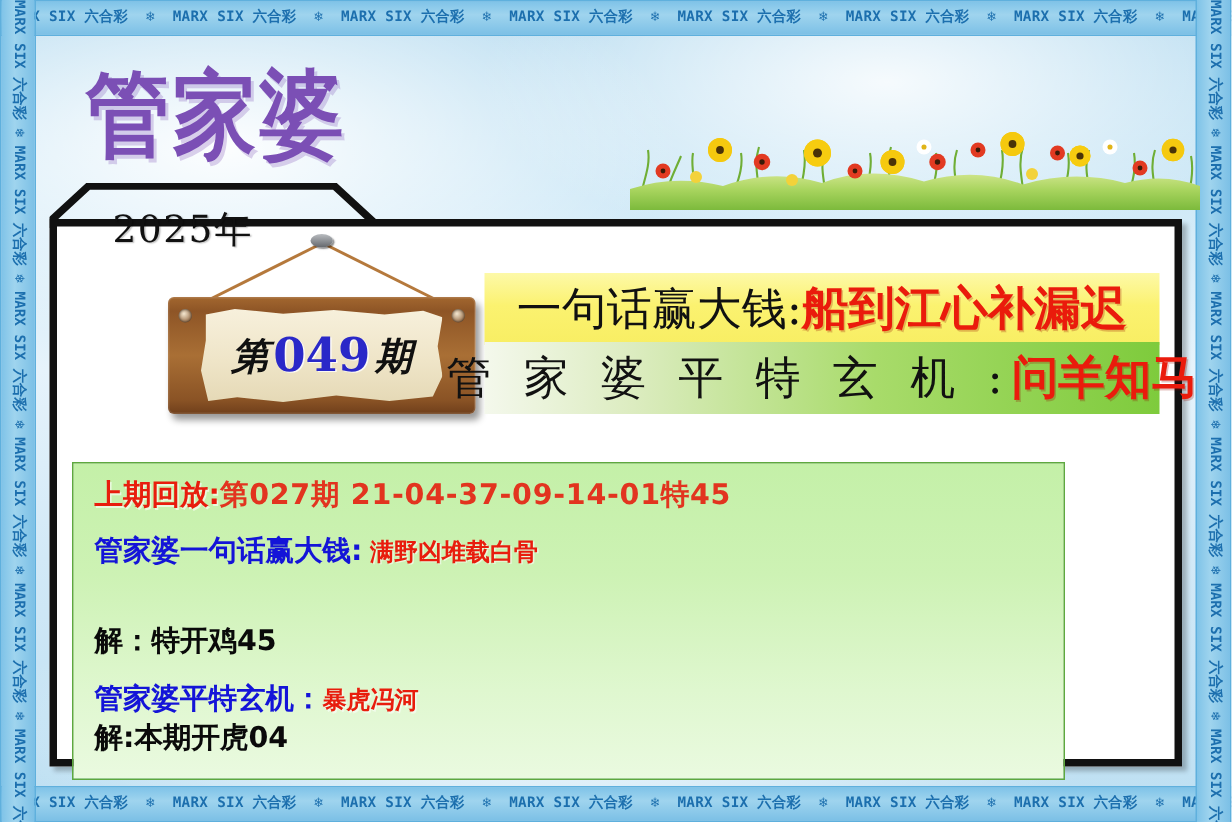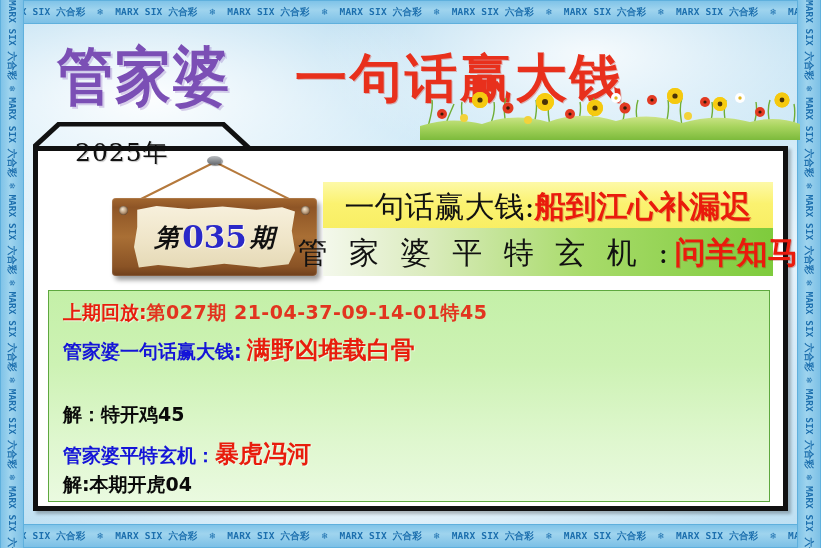--- a/index.html
+++ b/index.html
@@ -151,21 +151,21 @@
   }
   .bn-black.sp{letter-spacing:6px;}
   .bn-red{
     font-family:"DejaVu Sans","Liberation Sans",sans-serif;
     font-size:31px;font-weight:bold;color:#ea1b0c;letter-spacing:0px;
     text-shadow:1px 1px 0 rgba(150,10,0,.25);
   }
 
   
   .content{
-    position:absolute;left:48px;top:290px;width:722px;height:212px;
+    position:absolute;left:48px;top:308px;width:662px;height:212px;
     background:linear-gradient(180deg,#c4f0a8 0%,#cdf2b4 35%,#dff7cf 72%,#eafae0 100%);
     border:1px solid #5ea83f;
     box-sizing:border-box;
     padding:9px 0 0 14px;
   }
   .row{white-space:nowrap;line-height:1;}
   .r1{margin-top:3px;}
   .r2{margin-top:18px;}
   .r3{margin-top:41px;}
   .r4{margin-top:20px;}
@@ -177,22 +177,22 @@
   }
   .nums{
     font-family:"DejaVu Sans","Liberation Sans",sans-serif;
     font-size:19px;font-weight:bold;color:#e2341f;letter-spacing:.5px;
   }
   .lab-blue{
     font-family:"DejaVu Sans","Liberation Sans",sans-serif;
     font-size:19px;font-weight:bold;color:#1414d8;
   }
   .val-red{
-    font-family:Liberation Mono, monospace;
-    font-size:24px;font-weight:bold;color:#e81d0d;
+    font-family:Liberation Sans, sans-serif;
+    font-size:16px;font-weight:bold;color:#e81d0d;
     text-shadow:1px 1px 0 rgba(255,255,255,.55);
     text-align:right;
   }
   .plain{
     font-family:"DejaVu Sans","Liberation Sans",sans-serif;
     font-size:19px;font-weight:bold;color:#0a0a0a;
   }
 </style>
 </head>
 <body>
@@ -262,21 +262,20 @@
       <span>MARX SIX 六合彩</span> <span>❄</span>
       <span>MARX SIX 六合彩</span> <span>❄</span>
       <span>MARX SIX 六合彩</span> <span>❄</span>
       <span>MARX SIX 六合彩</span> 
       
     </div>
   </div>
 
   <div class="header">
     <div class="brand">管家婆</div>
-    <div class="slogan">一句话赢大钱</div>
   </div>
 
   <div class="meadow">
     <svg width="380" height="62" viewBox="0 0 380 62">
       <defs>
         <linearGradient id="grassg" x1="0" y1="0" x2="0" y2="1">
           <stop offset="0%" stop-color="#cfe58a"></stop>
           <stop offset="45%" stop-color="#a8d45e"></stop>
           <stop offset="100%" stop-color="#7cba3c"></stop>
         </linearGradient>
@@ -394,21 +393,21 @@
   <div class="hang">
     <svg width="240" height="145" viewBox="0 0 240 145" style="position:absolute;left:0;top:0;">
       <path d="M120 12 L40 52" stroke="#b5793c" stroke-width="2" fill="none"></path>
       <path d="M120 12 L200 52" stroke="#b5793c" stroke-width="2" fill="none"></path>
     </svg>
     <div class="peg"></div>
     <div class="board">
       <div class="paper">
         <div class="ticket">
           <span class="tk-cn">第</span>
-          <span class="tk-num">035</span>
+          <span class="tk-num">049</span>
           <span class="tk-cn">期</span>
         </div>
       </div>
     </div>
   </div>
 
   <div class="banner-yellow">
     <div class="bn-line">
       <span class="bn-black">一句话赢大钱:</span><span class="bn-red">船到江心补漏迟</span>
     </div>

